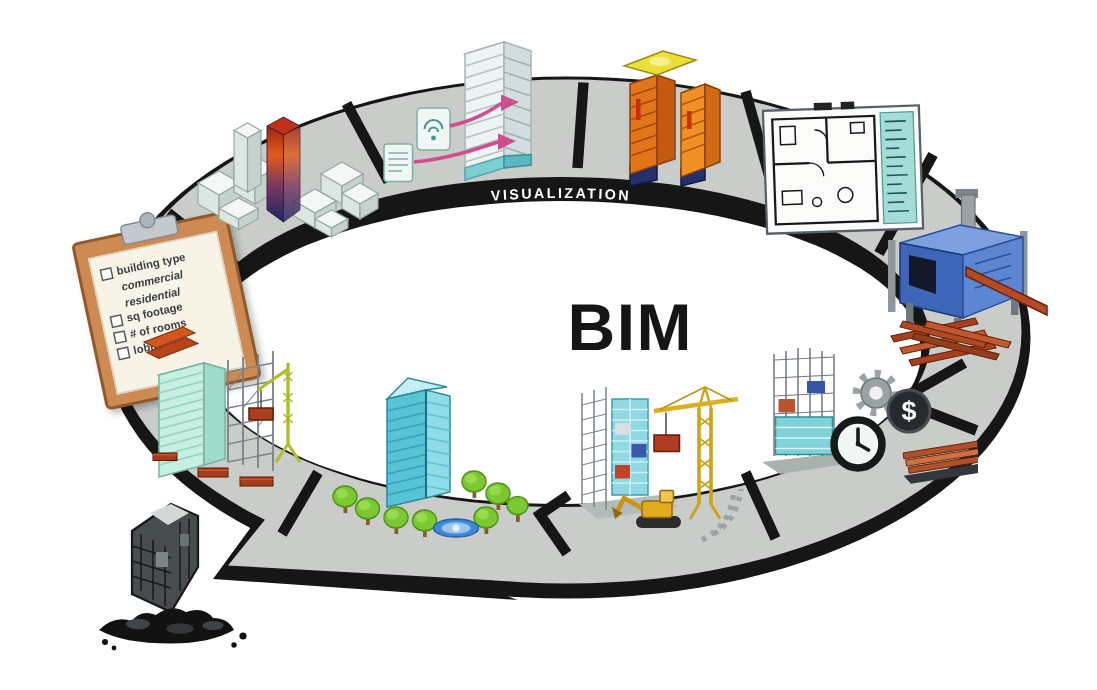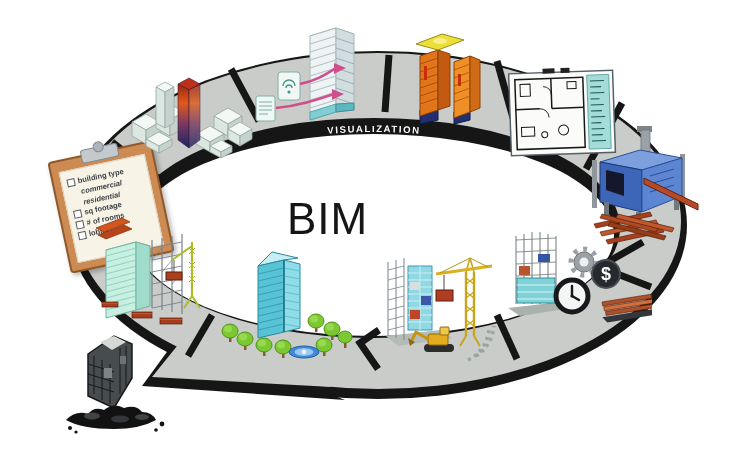--- a/index.html
+++ b/index.html
@@ -1,22 +1,22 @@
 <!DOCTYPE html>
 <html><head>
 <meta charset="utf-8">
 <style>
   html,body{margin:0;padding:0;background:#fff;}
   .stage{position:relative;width:731px;height:460px;background:#ffffff;overflow:hidden;
          font-family:"Liberation Sans",sans-serif;}
   .illus{position:absolute;}
   .illus svg{display:block;}
   
-  .bim{position:absolute;left:287px;top:194px;width:175px;text-align:left;
-       font-size:44px;font-weight:normal;letter-spacing:1px;color:#151515;}
+  .bim{position:absolute;left:287px;top:194px;width:175px;text-align:right;
+       font-size:44px;font-weight:bold;letter-spacing:1px;color:#151515;}
   
   .clipwrap{left:58px;top:150px;width:106px;height:114px;transform:rotate(-12deg);}
   .clipboard{position:relative;width:100%;height:100%;background:#cd8a52;border:2px solid #8f5a2b;
              border-radius:4px;box-shadow:2px 3px 5px rgba(0,0,0,.28);box-sizing:border-box;}
   .clip{position:absolute;top:-7px;left:50%;transform:translateX(-50%);width:36px;height:12px;
         background:#c3c9cd;border:1px solid #848b90;border-radius:3px;}
   .clip::after{content:"";position:absolute;left:50%;top:-6px;transform:translateX(-50%);
         width:9px;height:9px;border-radius:50%;background:#aeb5ba;border:1px solid #848b90;}
   .paper{position:absolute;left:7px;right:7px;top:10px;bottom:7px;background:#f7f3e6;
         border:1px solid #d9d2bd;padding:8px 4px 3px 5px;display:flex;flex-direction:column;gap:3px;

